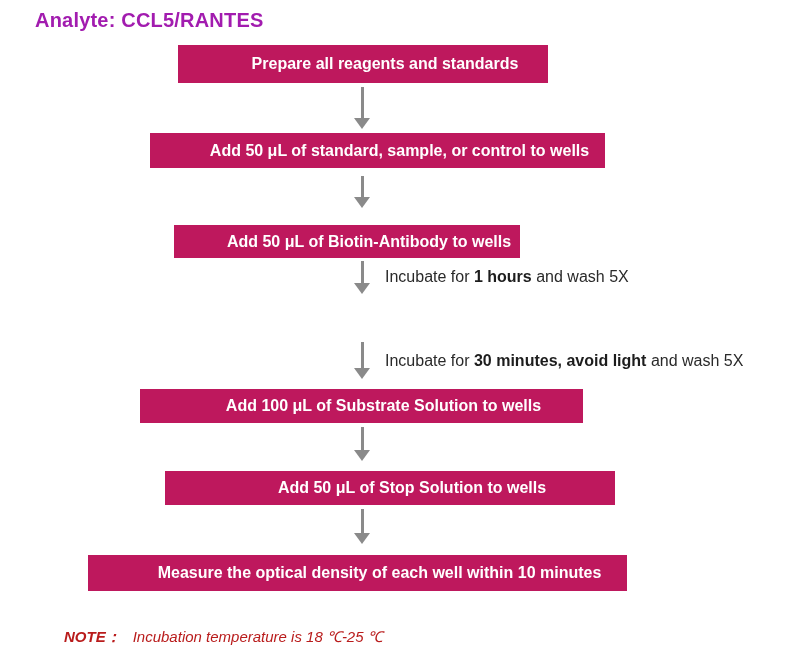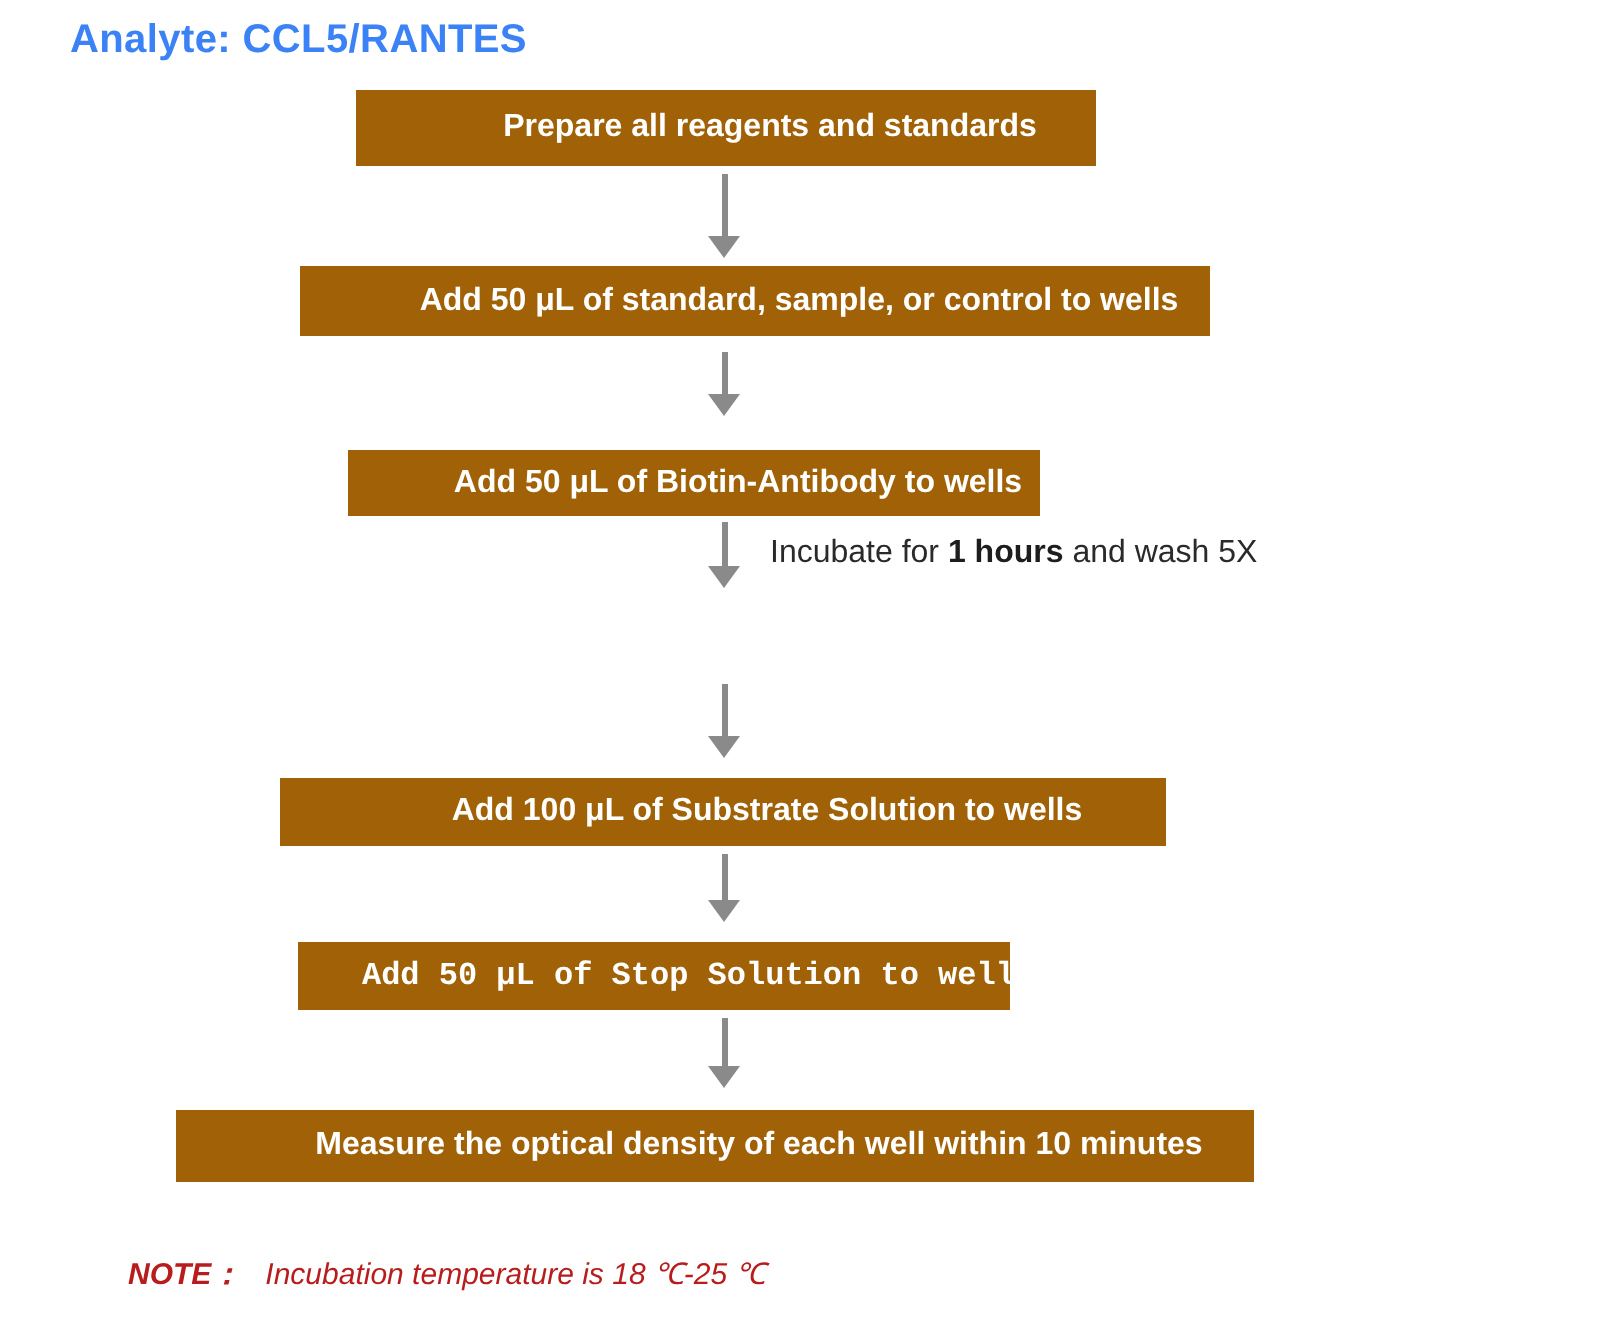--- a/index.html
+++ b/index.html
@@ -6,36 +6,36 @@
   html, body { background: #ffffff; }
   body {
     width: 800px; height: 664px;
     font-family: "Liberation Sans", sans-serif;
     position: relative; overflow: hidden;
   }
   .canvas { position: relative; width: 800px; height: 664px; background: #ffffff; }
 
   .title {
     position: absolute; left: 35px; top: 9px;
-    font-size: 20px; font-weight: bold; color: #3b82f6;
+    font-size: 20px; font-weight: bold; color: #a21caf;
     letter-spacing: 0.2px; white-space: nowrap;
   }
 
   .step {
-    position: absolute; background: #a16207; color: #ffffff;
+    position: absolute; background: #be185d; color: #ffffff;
     font-size: 16px; font-weight: bold;
     display: flex; align-items: center; justify-content: center;
     text-align: center; white-space: nowrap; padding-left: 44px;
   }
   .step1 { left: 178px; top: 45px;  width: 370px; height: 38px; }
   .step2 { left: 150px; top: 133px; width: 455px; height: 35px; }
   .step3 { left: 174px; top: 225px; width: 346px; height: 33px; }
   .step4 { left: 138px; top: 303px; width: 447px; height: 35px; }
   .step5 { left: 140px; top: 389px; width: 443px; height: 34px; }
-  .step6 { left: 149px; top: 471px; width: 356px; height: 34px; font-family: Liberation Mono, monospace; }
+  .step6 { left: 165px; top: 471px; width: 450px; height: 34px; }
   .step7 { left: 88px;  top: 555px; width: 539px; height: 36px; }
 
   .arrow {
     position: absolute; left: 354px; width: 16px;
     display: flex; flex-direction: column; align-items: center;
   }
   .arrow .stem { width: 3px; flex: 1; background: #8a8a8a; }
   .arrow .head {
     width: 0; height: 0;
     border-left: 8px solid transparent;
@@ -101,20 +101,23 @@
   <div class="annotation ann1">
     <span>Incubate for </span><b>1 hours</b><span> and wash 5X</span>
   </div>
 
 
   <div class="arrow arrow4">
     <div class="stem"></div>
     <div class="head"></div>
   </div>
 
+  <div class="annotation ann2">
+    <span>Incubate for </span><b>30 minutes, avoid light</b><span> and wash 5X</span>
+  </div>
 
   <div class="step step5">
     <span>Add 100 μL of Substrate Solution to wells</span>
   </div>
 
   <div class="arrow arrow5">
     <div class="stem"></div>
     <div class="head"></div>
   </div>
 

